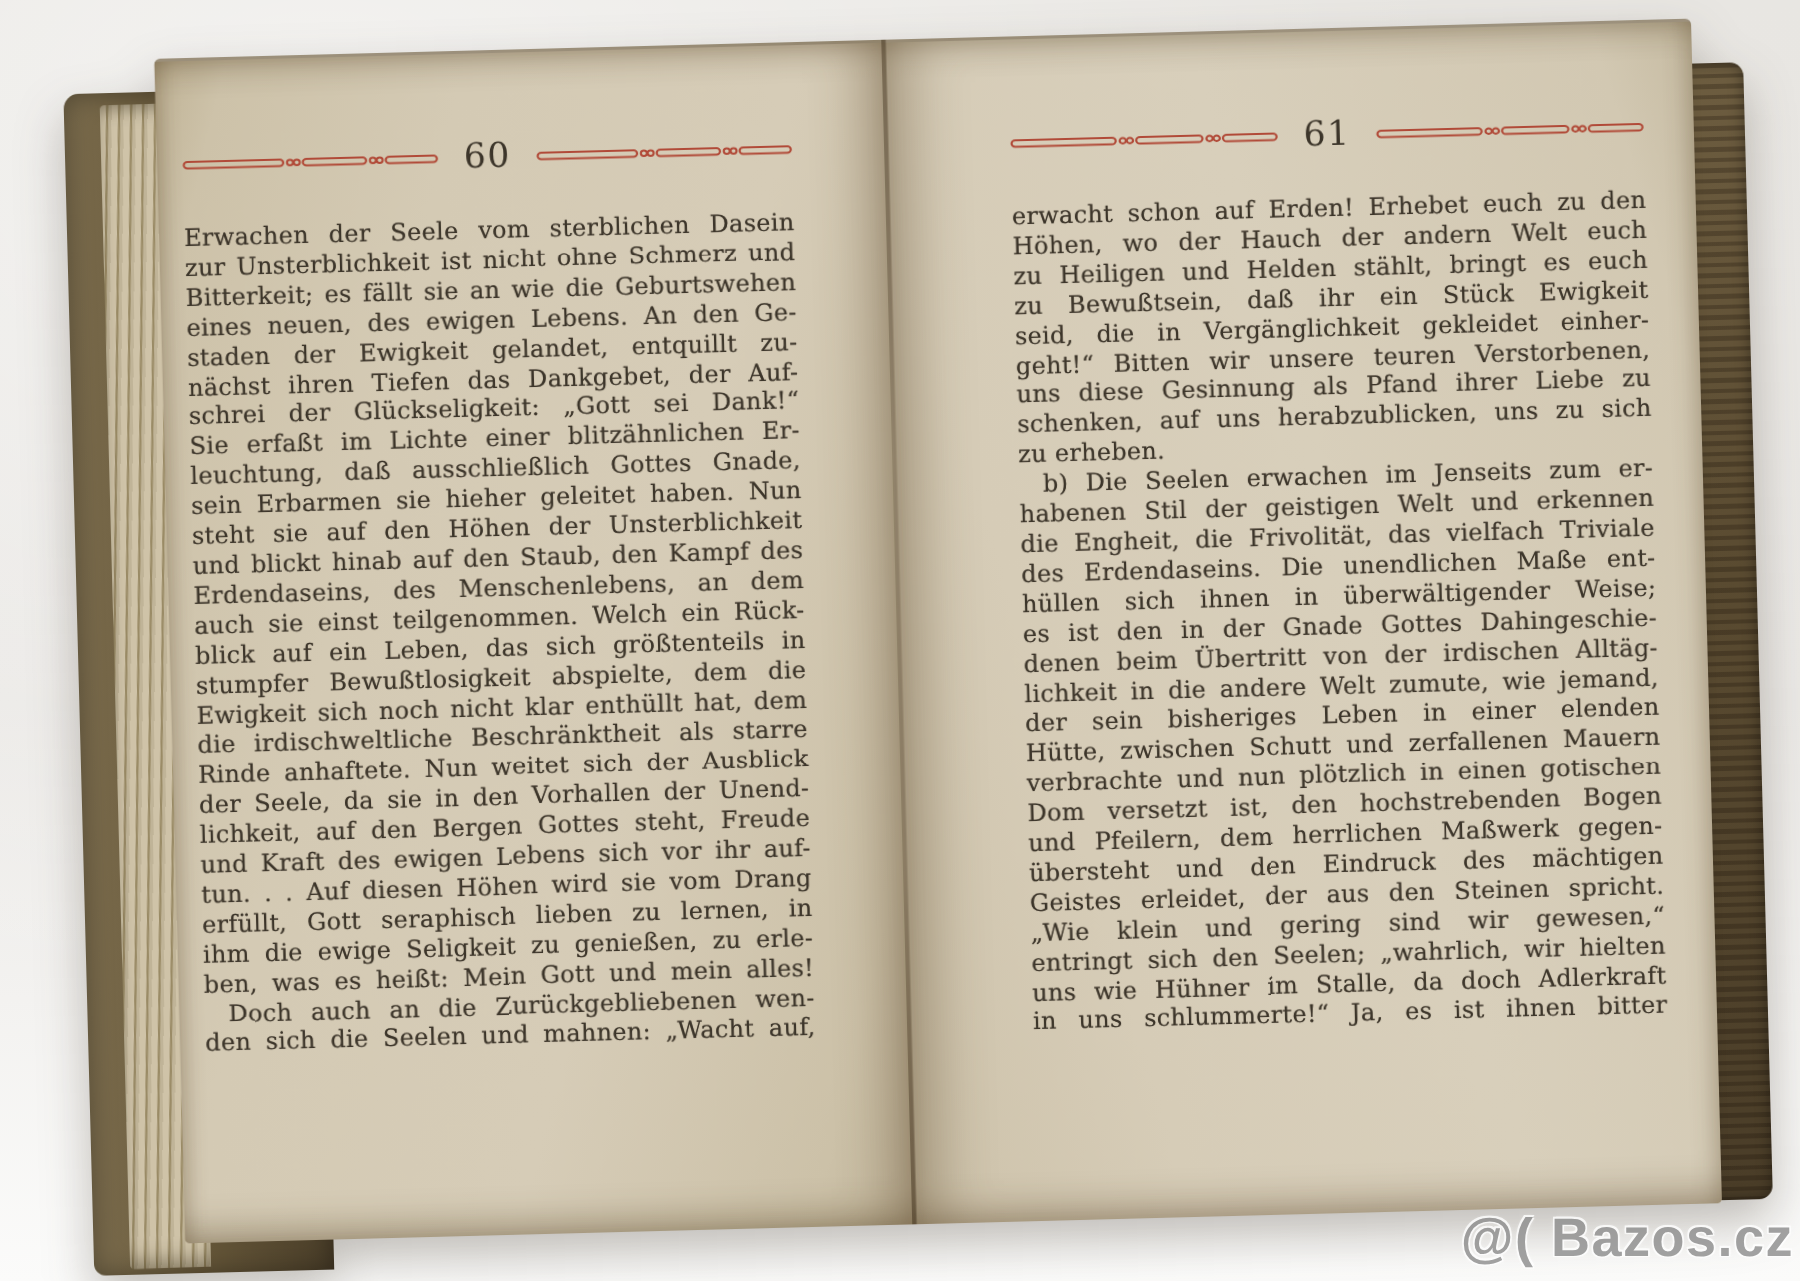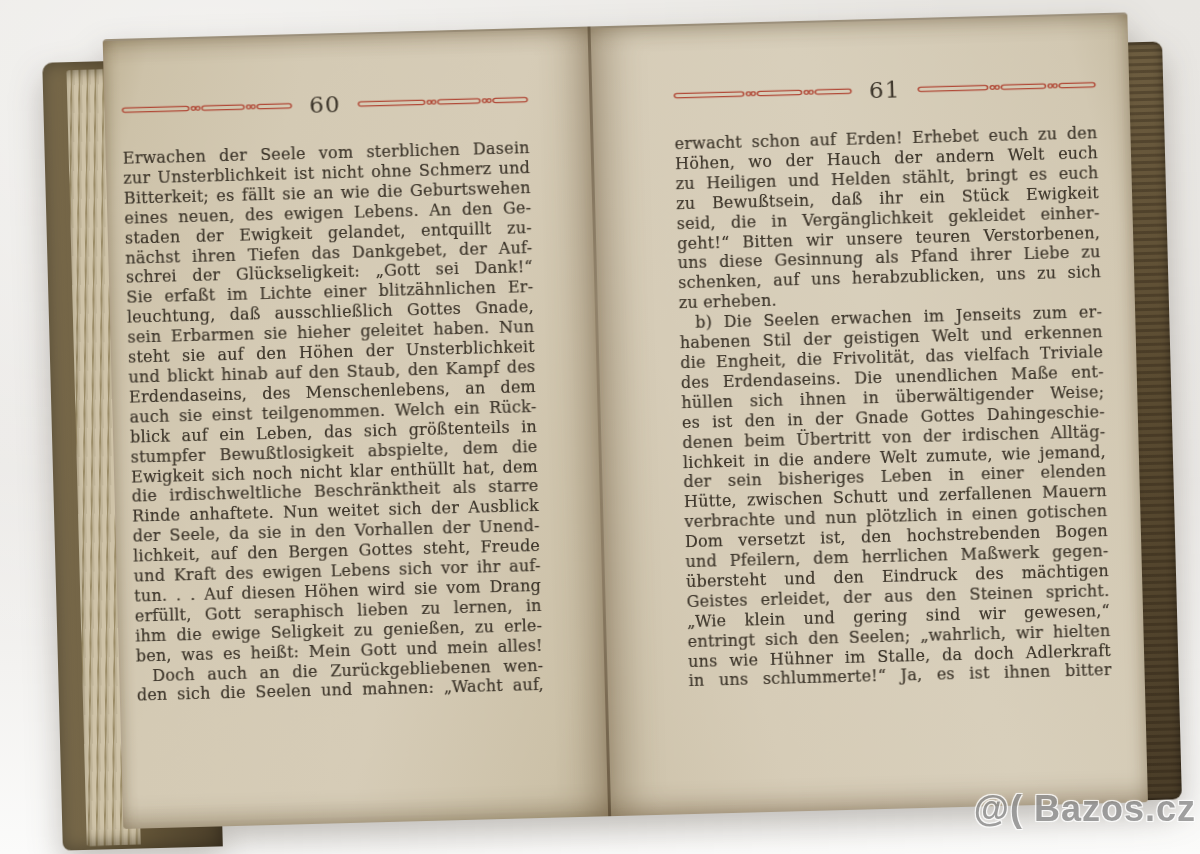--- a/index.html
+++ b/index.html
@@ -79,21 +79,21 @@
   }
   .text-col{color:var(--ink,#3c352a);}
   .tline{
     font-size:16px;line-height:19.9px;letter-spacing:.2px;
     text-align:justify;text-align-last:justify;
     text-shadow:0 0 .5px rgba(60,50,40,.55);
   }
   .tline.indent{padding-left:16px;}
   .tline.short{text-align-last:left;}
   .watermark{
-    position:absolute;right:4px;bottom:24px;z-index:10;
+    position:absolute;right:4px;bottom:8px;z-index:10;
     font-family:"Liberation Sans", sans-serif;
     font-size:36px;font-weight:bold;letter-spacing:1px;
     color:var(--watermark-color,#8f8f8f);opacity:.82;
     text-shadow:-1px -1px 0 #fff,1px -1px 0 #fff,-1px 1px 0 #fff,1px 1px 0 #fff,0 0 3px #fff;
   }
 </style>
 </head>
 <body>
 
 <div class="scene">

